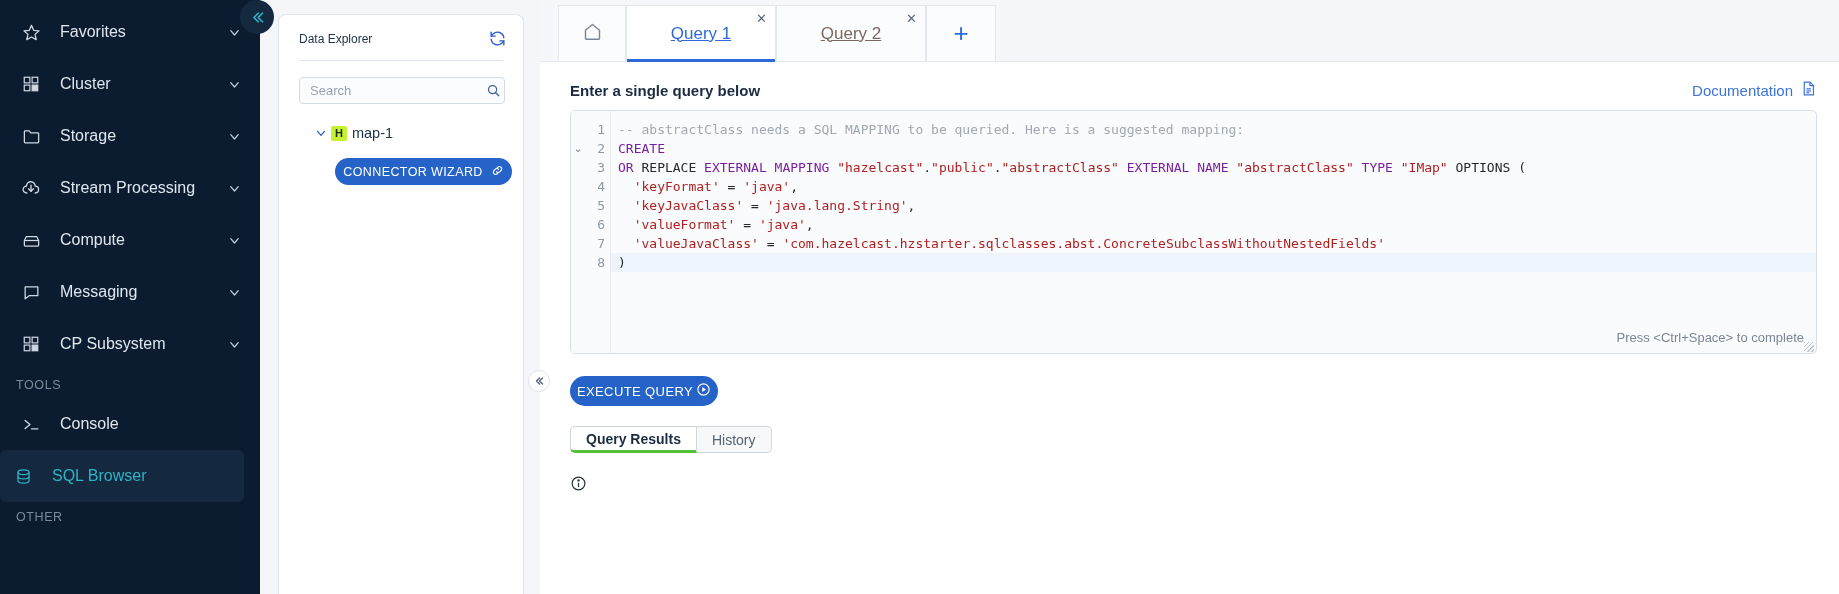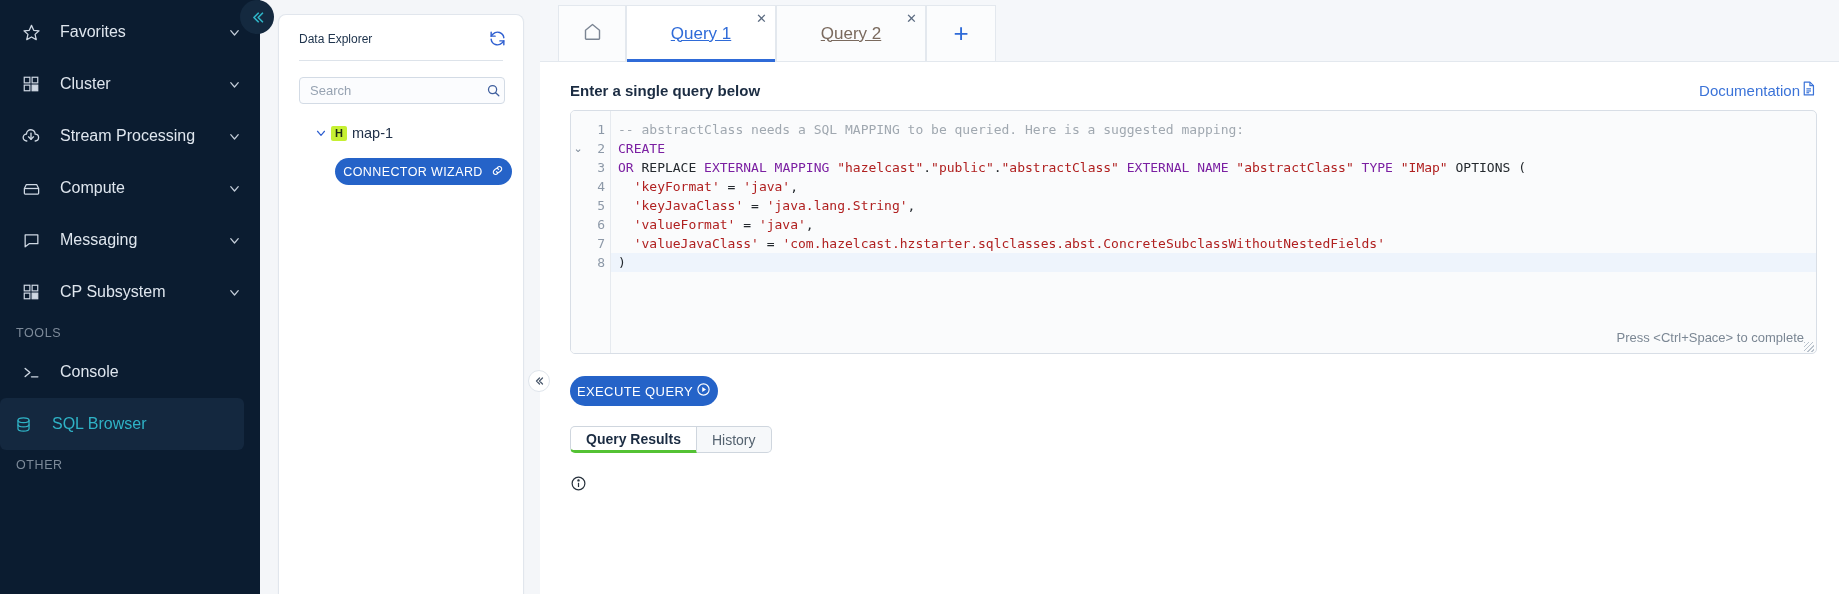--- a/index.html
+++ b/index.html
@@ -193,21 +193,21 @@
 
   .panel { padding: 0 20px 0 20px; flex: 1; display: flex; flex-direction: column; min-height: 0;}
   .panel-head {
     display: flex; align-items: center; justify-content: space-between;
     padding: 18px 2px 10px 10px;
     text-align: center;
   }
   .panel-title { font-size: 15px; font-weight: bold; color: #1b2c42; }
   .doc-link {
     color: #3b73d8; font-size: 15px;
-    display: flex; align-items: center; 
+    display: flex; align-items: center; gap: 7px;
     cursor: pointer;
   }
 
   
   .editor {
     border: 1px solid #d8dee6;
     border-radius: 5px;
     background: #fafbfc;
     height: 244px;
     display: flex;
@@ -328,20 +328,33 @@
           </svg>
         </span>
       <span class="lbl">Cluster</span>
       <span class="chev">
           <svg width="15" height="15" viewBox="0 0 24 24" fill="none" stroke="currentColor" stroke-width="2" stroke-linecap="round" stroke-linejoin="round">
             <polyline points="6,9 12,16 18,9"></polyline>
           </svg>
         </span>
     </div>
 
+    <div class="nav-item">
+      <span class="ico">
+          <svg width="19" height="19" viewBox="0 0 24 24" fill="none" stroke="currentColor" stroke-width="1.6" stroke-linejoin="round">
+            <path d="M3 19V6a1 1 0 011-1h5l2 2.5h9a1 1 0 011 1V19a1 1 0 01-1 1H4a1 1 0 01-1-1z"></path>
+          </svg>
+        </span>
+      <span class="lbl">Storage</span>
+      <span class="chev">
+          <svg width="15" height="15" viewBox="0 0 24 24" fill="none" stroke="currentColor" stroke-width="2" stroke-linecap="round" stroke-linejoin="round">
+            <polyline points="6,9 12,16 18,9"></polyline>
+          </svg>
+        </span>
+    </div>
 
     <div class="nav-item">
       <span class="ico">
           <svg width="20" height="20" viewBox="0 0 24 24" fill="none" stroke="currentColor" stroke-width="1.6" stroke-linecap="round" stroke-linejoin="round">
             <path d="M7 18a4.2 4.2 0 01-.4-8.4A5 5 0 0117 9.8 3.8 3.8 0 0117 18"></path>
             <polyline points="9,13 12,16 15,13"></polyline>
             <line x1="12" y1="16" x2="12" y2="8.5"></line>
           </svg>
         </span>
       <span class="lbl">Stream Processing</span>

